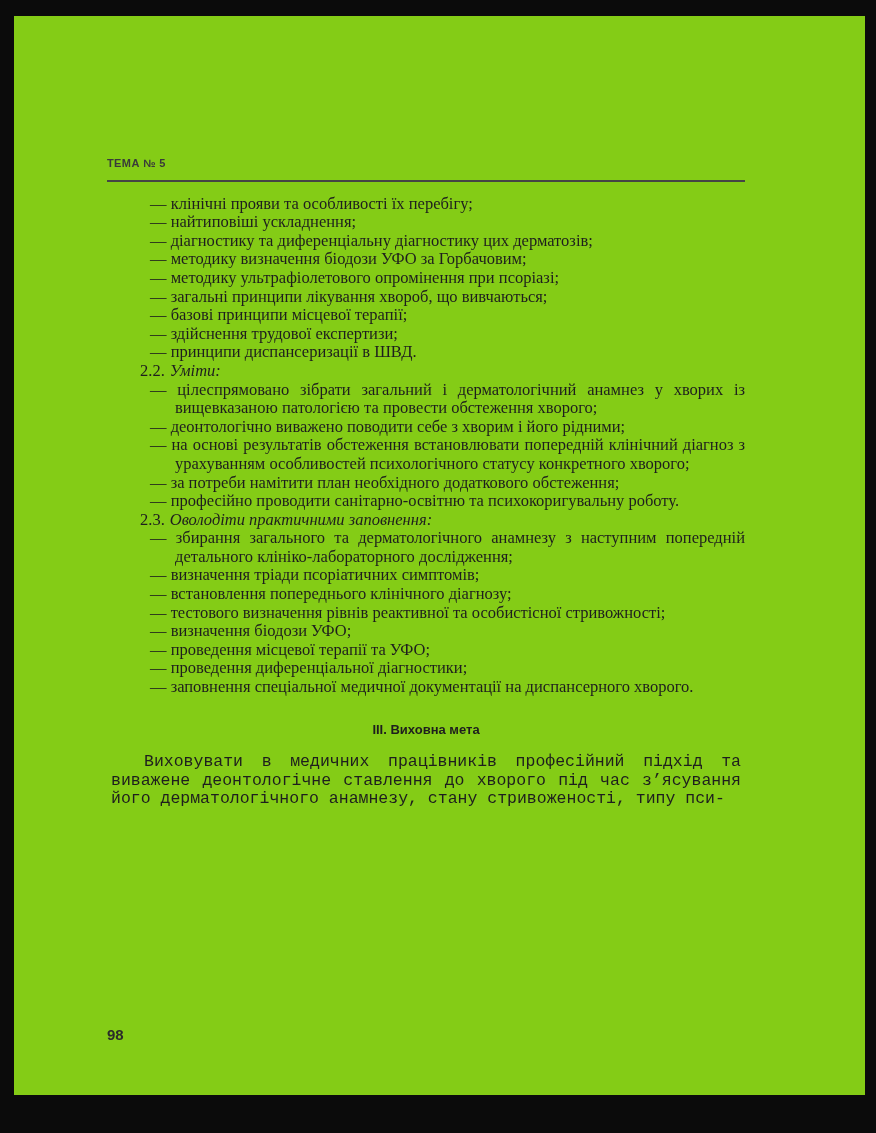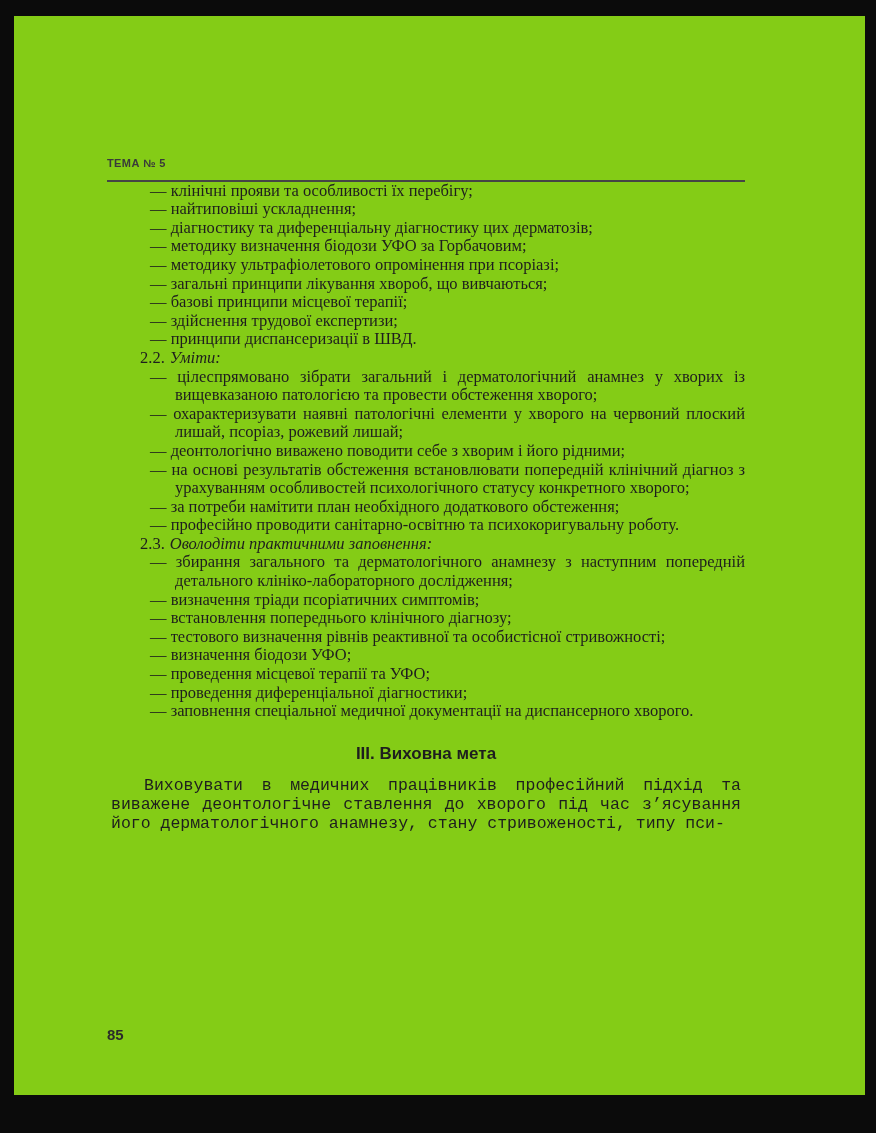--- a/index.html
+++ b/index.html
@@ -31,35 +31,35 @@
   .rule {
     border: 0;
     border-top: 2px solid #454545;
     margin: 7px 0 0 0;
   }
   ul.dash-list {
     list-style: none;
     margin: 0;
     padding: 0 0 0 43px;
   }
-  ul.dash-list.first { }
+  ul.dash-list.first { margin-top: 13px; }
   ul.dash-list li {
     padding-left: 25px;
     text-indent: -25px;
     text-align: justify;
   }
   .sub-heading {
     margin: 0 0 0 33px;
     font-weight: normal;
   }
   .sub-heading .t { font-style: italic; margin-left: 5px; }
   .center-heading {
     font-family: "Liberation Sans", sans-serif;
     font-weight: bold;
-    font-size: 17px;
+    font-size: 13px;
     text-align: center;
     margin: 24px 0 14px 0;
   }
   .paragraph {
     margin: 4px;
     text-align: justify;
     text-indent: 33px;
     font-family: Liberation Mono, monospace;
   }
   .page-number {
@@ -92,21 +92,20 @@
       <li>— здійснення трудової експертизи;</li>
       <li>— принципи диспансеризації в ШВД.</li>
     </ul>
 
     <div class="sub-heading">
       <span>2.2.</span><span class="t">Уміти:</span>
     </div>
 
     <ul class="dash-list">
       <li>— цілеспрямовано зібрати загальний і дерматологічний анамнез у хворих із вищевказаною патологією та провести обстеження хворого;</li>
-      <li>— охарактеризувати наявні патологічні елементи у хворого на червоний плоский лишай, псоріаз, рожевий лишай;</li>
       <li>— деонтологічно виважено поводити себе з хворим і його рідними;</li>
       <li>— на основі результатів обстеження встановлювати попередній клінічний діагноз з урахуванням особливостей психологічного статусу конкретного хворого;</li>
       <li>— за потреби намітити план необхідного додаткового обстеження;</li>
       <li>— професійно проводити санітарно-освітню та психокоригувальну роботу.</li>
     </ul>
 
     <div class="sub-heading">
       <span>2.3.</span><span class="t">Оволодіти практичними заповнення:</span>
     </div>
 
@@ -120,14 +119,14 @@
       <li>— проведення диференціальної діагностики;</li>
       <li>— заповнення спеціальної медичної документації на диспансерного хворого.</li>
     </ul>
 
     <div class="center-heading">III. Виховна мета</div>
 
     <p class="paragraph">Виховувати в медичних працівників професійний підхід та виважене деонтологічне ставлення до хворого під час з’ясування його дерматологічного анамнезу, стану стривоженості, типу пси-</p>
 
   </div>
 
-  <div class="page-number">85</div>
+  <div class="page-number">98</div>
 </div>
 
 </body></html>

